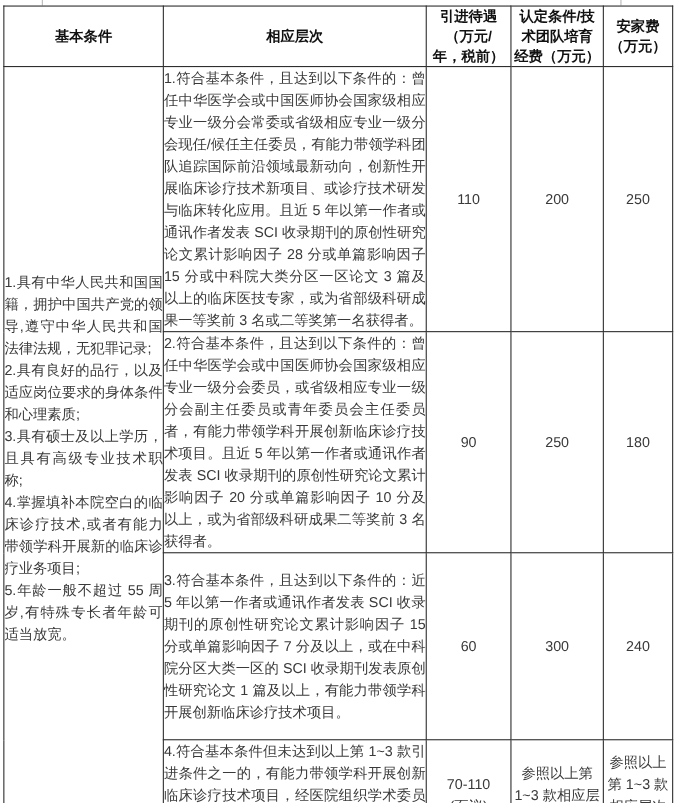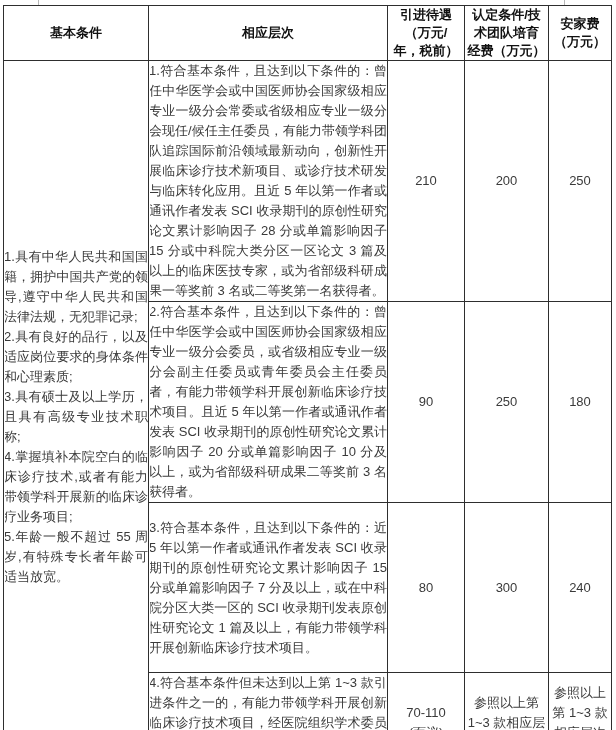--- a/index.html
+++ b/index.html
@@ -51,21 +51,20 @@
     white-space: pre-line;
     height: 54px;
   }
   td.textcell {
     vertical-align: top;
     text-align: justify;
     text-justify: inter-character;
     padding: 2px 4px 0 4px;
     line-height: 20px;
     white-space: pre-line;
-    border-radius: 11px;
   }
   td.numcell {
     text-align: center;
     line-height: 20px;
     white-space: pre-line;
   }
   tr.r1 { height: 240px; }
   tr.r2 { height: 180px; }
   tr.r3 { height: 170px; margin-top: 44px; }
   tr.r4 { height: 99px; }
@@ -100,33 +99,33 @@
       </tr>
     </thead>
     <tbody>
       <tr class="r1">
         <td class="textcell" rowspan="4">1.具有中华人民共和国国籍，拥护中国共产党的领导,遵守中华人民共和国法律法规，无犯罪记录;
 2.具有良好的品行，以及适应岗位要求的身体条件和心理素质;
 3.具有硕士及以上学历，且具有高级专业技术职称;
 4.掌握填补本院空白的临床诊疗技术,或者有能力带领学科开展新的临床诊疗业务项目;
 5.年龄一般不超过 55 周岁,有特殊专长者年龄可适当放宽。</td>
         <td class="textcell">1.符合基本条件，且达到以下条件的：曾任中华医学会或中国医师协会国家级相应专业一级分会常委或省级相应专业一级分会现任/候任主任委员，有能力带领学科团队追踪国际前沿领域最新动向，创新性开展临床诊疗技术新项目、或诊疗技术研发与临床转化应用。且近 5 年以第一作者或通讯作者发表 SCI 收录期刊的原创性研究论文累计影响因子 28 分或单篇影响因子 15 分或中科院大类分区一区论文 3 篇及以上的临床医技专家，或为省部级科研成果一等奖前 3 名或二等奖第一名获得者。</td>
-        <td class="numcell">210</td>
+        <td class="numcell">110</td>
         <td class="numcell">200</td>
         <td class="numcell">250</td>
       </tr>
       <tr class="r2">
         <td class="textcell">2.符合基本条件，且达到以下条件的：曾任中华医学会或中国医师协会国家级相应专业一级分会委员，或省级相应专业一级分会副主任委员或青年委员会主任委员者，有能力带领学科开展创新临床诊疗技术项目。且近 5 年以第一作者或通讯作者发表 SCI 收录期刊的原创性研究论文累计影响因子 20 分或单篇影响因子 10 分及以上，或为省部级科研成果二等奖前 3 名获得者。</td>
         <td class="numcell">90</td>
         <td class="numcell">250</td>
         <td class="numcell">180</td>
       </tr>
       <tr class="r3">
         <td class="textcell">3.符合基本条件，且达到以下条件的：近 5 年以第一作者或通讯作者发表 SCI 收录期刊的原创性研究论文累计影响因子 15 分或单篇影响因子 7 分及以上，或在中科院分区大类一区的 SCI 收录期刊发表原创性研究论文 1 篇及以上，有能力带领学科开展创新临床诊疗技术项目。</td>
-        <td class="numcell">80</td>
+        <td class="numcell">60</td>
         <td class="numcell">300</td>
         <td class="numcell">240</td>
       </tr>
       <tr class="r4">
         <td class="textcell">4.符合基本条件但未达到以上第 1~3 款引进条件之一的，有能力带领学科开展创新临床诊疗技术项目，经医院组织学术委员会、技术委员会或试工等方式进行考察认定为具有相当水平的。</td>
         <td class="numcell">70-110
 (面议)</td>
         <td class="numcell">参照以上第
 1~3 款相应层
 次提供</td>

